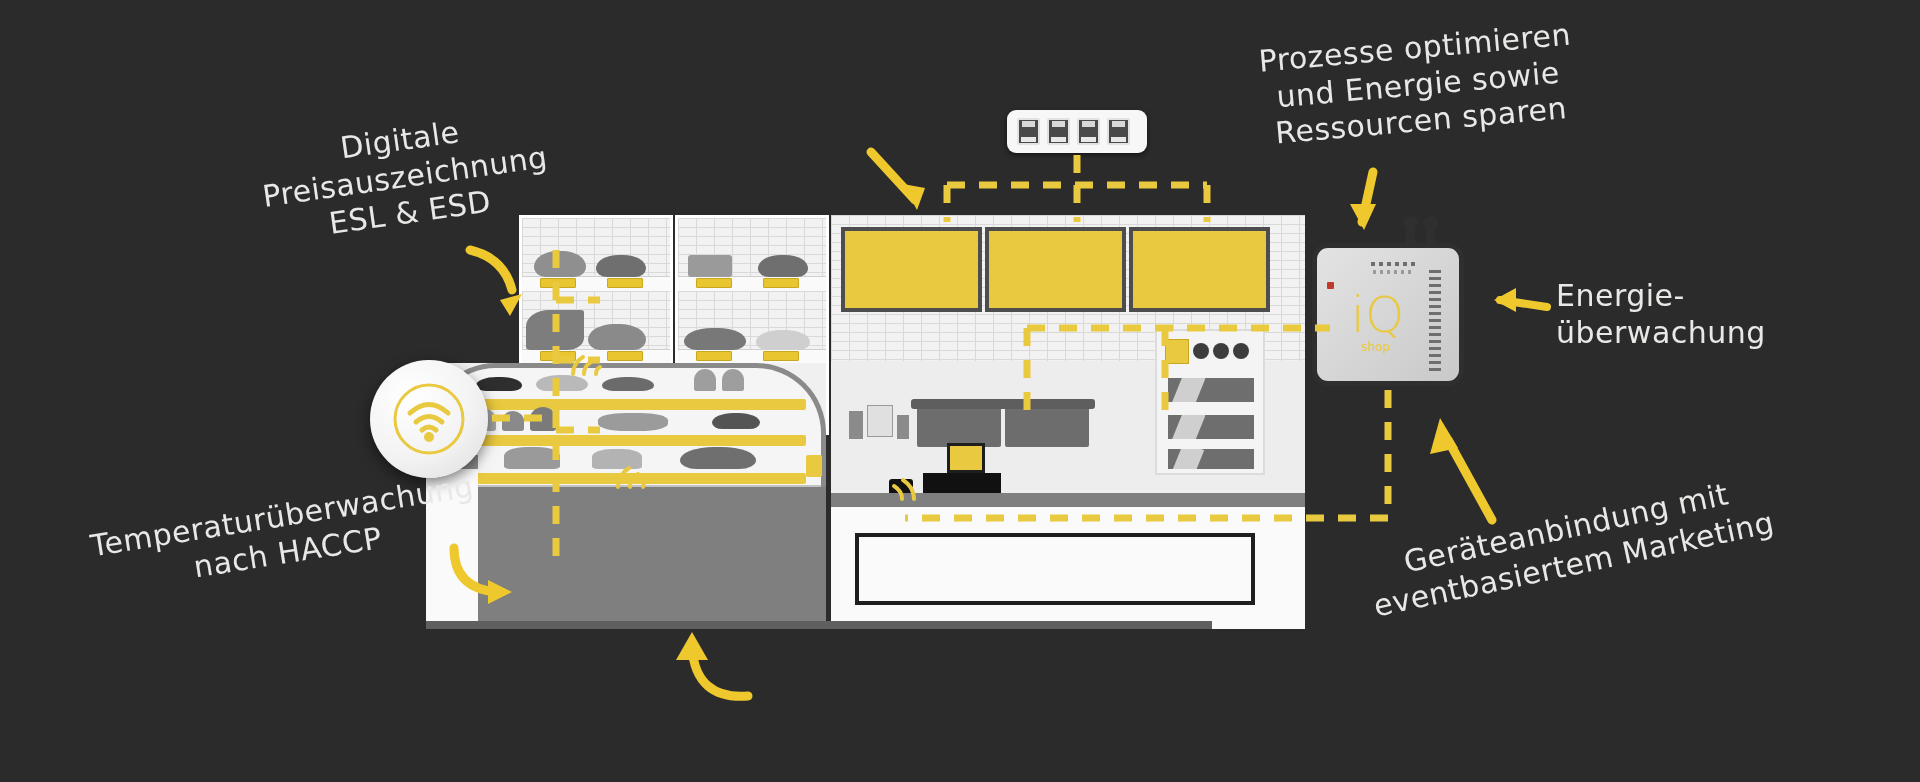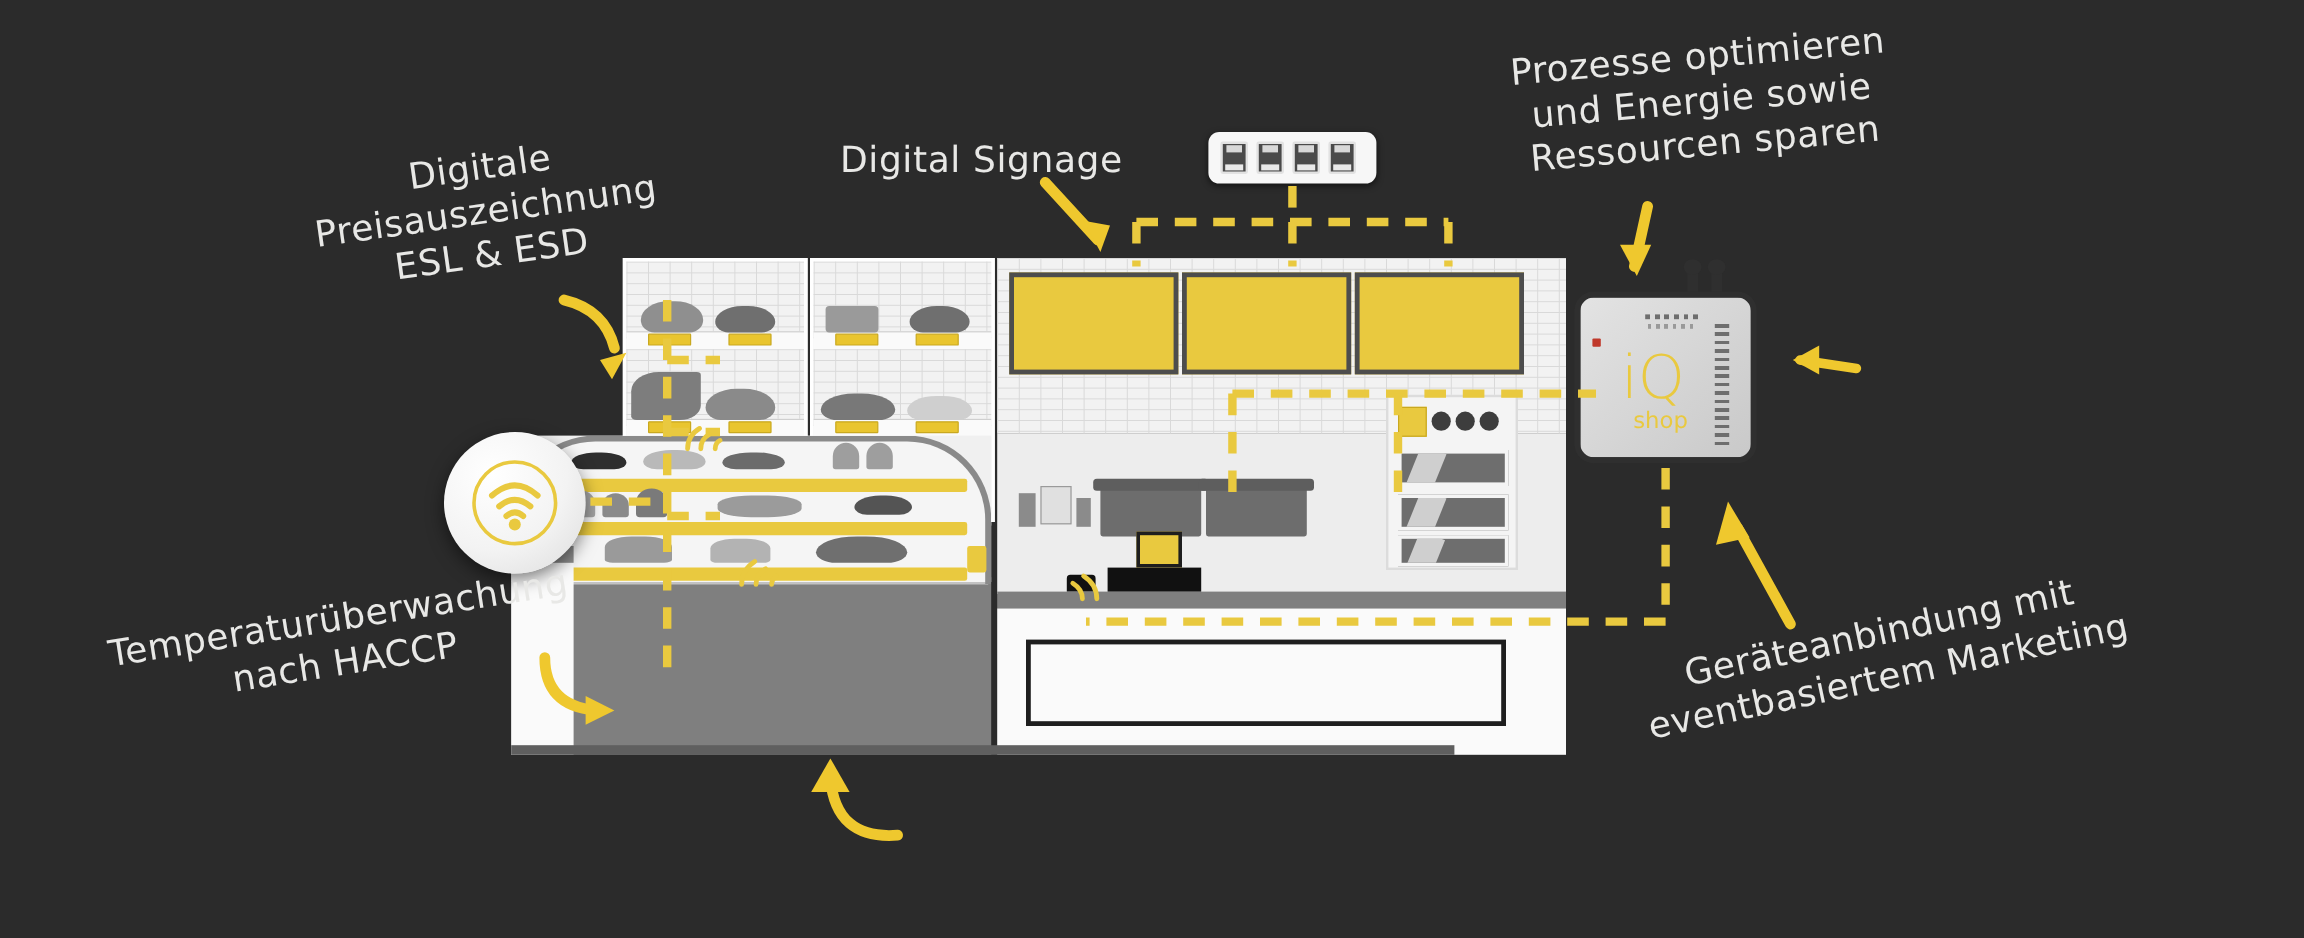--- a/index.html
+++ b/index.html
@@ -203,21 +203,21 @@
     <div class="iqbox" style="left:0;top:0;width:152px;height:143px;">
       <div style="position:absolute;left:54px;top:14px;width:46px;height:4px;
                   background:repeating-linear-gradient(90deg,#6e6e6e 0 4px,transparent 4px 8px);"></div>
       <div style="position:absolute;left:56px;top:22px;width:40px;height:4px;
                   background:repeating-linear-gradient(90deg,#9a9a9a 0 3px,transparent 3px 7px);"></div>
       <div style="position:absolute;left:10px;top:34px;width:7px;height:7px;background:#c0392b;border-radius:1px;"></div>
       <div style="position:absolute;right:18px;top:22px;width:12px;height:104px;
                   background:repeating-linear-gradient(180deg,#6e6e6e 0 3px,transparent 3px 7px);"></div>
       <div style="position:absolute;left:34px;top:42px;color:#e9c93f;font-size:50px;line-height:1;
                   font-family:'DejaVu Sans','Liberation Sans',sans-serif;font-weight:300;">iQ</div>
-      <div style="position:absolute;left:44px;top:92px;color:#e9c93f;font-size:19px;
+      <div style="position:absolute;left:44px;top:92px;color:#e9c93f;font-size:12px;
                   font-family:'DejaVu Sans','Liberation Sans',sans-serif;">shop</div>
     </div>
   </div>
 
   <div id="wifibadge">
     <svg viewBox="0 0 118 118" width="118" height="118">
       <circle cx="59" cy="59" r="34" fill="none" stroke="#e9c93f" stroke-width="3"></circle>
       <path d="M40 53 q19 -17 38 0" fill="none" stroke="#e9c93f" stroke-width="5" stroke-linecap="round"></path>
       <path d="M46 62 q13 -11 26 0" fill="none" stroke="#e9c93f" stroke-width="5" stroke-linecap="round"></path>
       <path d="M52 70 q7 -6 14 0" fill="none" stroke="#e9c93f" stroke-width="5" stroke-linecap="round"></path>
@@ -283,26 +283,27 @@
 
       <path d="M748 696 q-52 4 -56 -48" stroke="#efc82e" stroke-width="9" fill="none" stroke-linecap="round"></path>
       <path d="M676 660 l16 -28 l16 28 z"></path>
     </g>
   </svg>
 
   <div class="lbl c" style="left:255px;top:122px;width:300px;transform:rotate(-8deg);">Digitale
 Preisauszeichnung
 ESL &amp; ESD</div>
 
-  <div class="lbl" style="left:700px;top:116px;">Digital Signage</div>
 
   <div class="lbl c" style="left:1238px;top:30px;width:360px;transform:rotate(-5deg);">Prozesse optimieren
 und Energie sowie
 Ressourcen sparen</div>
 
+  <div class="lbl" style="left:1556px;top:278px;">Energie-
+überwachung</div>
 
   <div class="lbl c" style="left:1345px;top:510px;width:450px;transform:rotate(-12deg);">Geräteanbindung mit
 eventbasiertem Marketing</div>
 
   <div class="lbl c" style="left:75px;top:498px;width:420px;transform:rotate(-9deg);">Temperaturüberwachung
 nach HACCP</div>
 
 
 </div>
 

